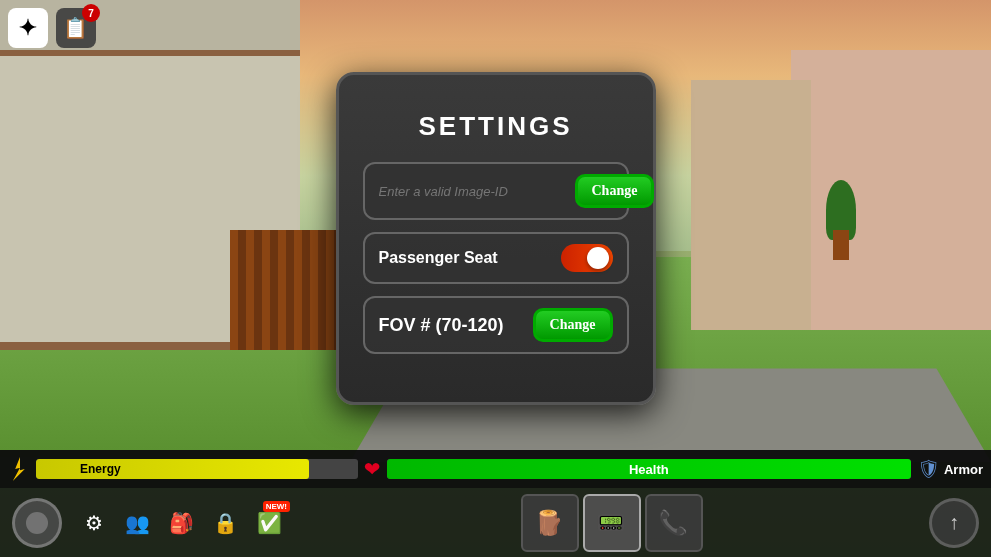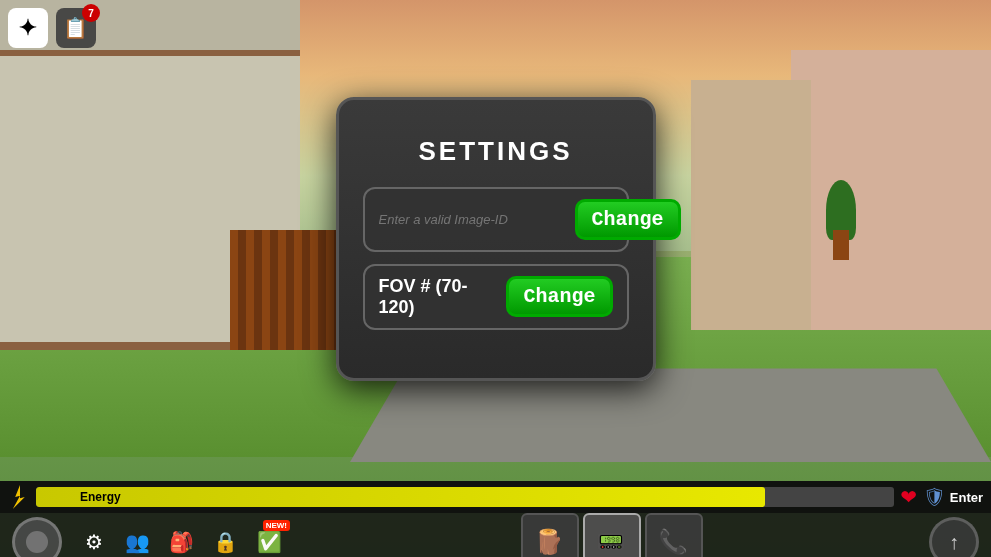--- a/index.html
+++ b/index.html
@@ -108,21 +108,21 @@
       height: 120px;
       background: #888880;
       transform: perspective(200px) rotateX(20deg);
       transform-origin: bottom;
     }
 
     
     .hud-bar {
       position: absolute;
       bottom: 0; left: 0; right: 0;
-      height: 76px;
+      height: 107px;
       background: rgba(20, 20, 20, 0.85);
       display: flex;
       flex-direction: column;
     }
 
     
     .status-bars {
       display: flex;
       align-items: center;
       padding: 4px 8px;
@@ -366,25 +366,25 @@
     .grid-cell {
       background: #888;
       border-radius: 2px;
     }
 
     .change-btn {
       background: linear-gradient(180deg, #22cc22 0%, #009900 100%);
       border: 3px solid #00aa00;
       border-radius: 10px;
       color: white;
-      font-size: 20px;
+      font-size: 14px;
       font-weight: 900;
       padding: 6px 14px;
       cursor: pointer;
-      font-family: Liberation Mono, monospace;
+      font-family: Liberation Serif, serif;
     }
 
     .row-label {
       color: white;
       font-size: 16px;
       font-weight: bold;
       flex: 1;
     }
 
     
@@ -510,20 +510,26 @@
       <input class="image-id-input" placeholder="Enter a valid Image-ID" style="">
       <div class="grid-icon">
         <div class="grid-cell"></div>
         <div class="grid-cell"></div>
         <div class="grid-cell"></div>
         <div class="grid-cell"></div>
       </div>
       <button class="change-btn">Change</button>
     </div>
 
+    <div class="modal-row">
+      <span class="row-label">Passenger Seat</span>
+      <div class="toggle on">
+        <div class="toggle-knob"></div>
+      </div>
+    </div>
 
     <div class="modal-row">
       <span class="fov-label">FOV # (70-120)</span>
       <button class="change-btn">Change</button>
     </div>
   </div>
 </div>
 
 <div class="hud-bar">
 
@@ -532,24 +538,30 @@
     <div class="energy-section">
       <div class="energy-icon"></div>
       <div class="energy-bar-bg">
         <div class="energy-bar-fill" style="width: 85%"></div>
       </div>
       <span style="position:absolute; left:80px; color:#000; font-size:12px; font-weight:bold; pointer-events:none;">Energy</span>
     </div>
 
     <div class="heart-icon">❤</div>
 
+    <div class="health-section">
+      <div class="health-bar-bg">
+        <div class="health-bar-fill" style="width: 100%"></div>
+        <span class="health-text">Health</span>
+      </div>
+    </div>
 
     <div class="armor-section">
       <span class="armor-icon">🛡</span>
-      <span class="armor-label">Enter</span>
+      <span class="armor-label">Armor</span>
     </div>
   </div>
 
   <div class="action-bar">
 
     <div class="left-controls">
       <div class="joystick">
         <div class="joystick-inner"></div>
       </div>
       <div class="bottom-icons">

